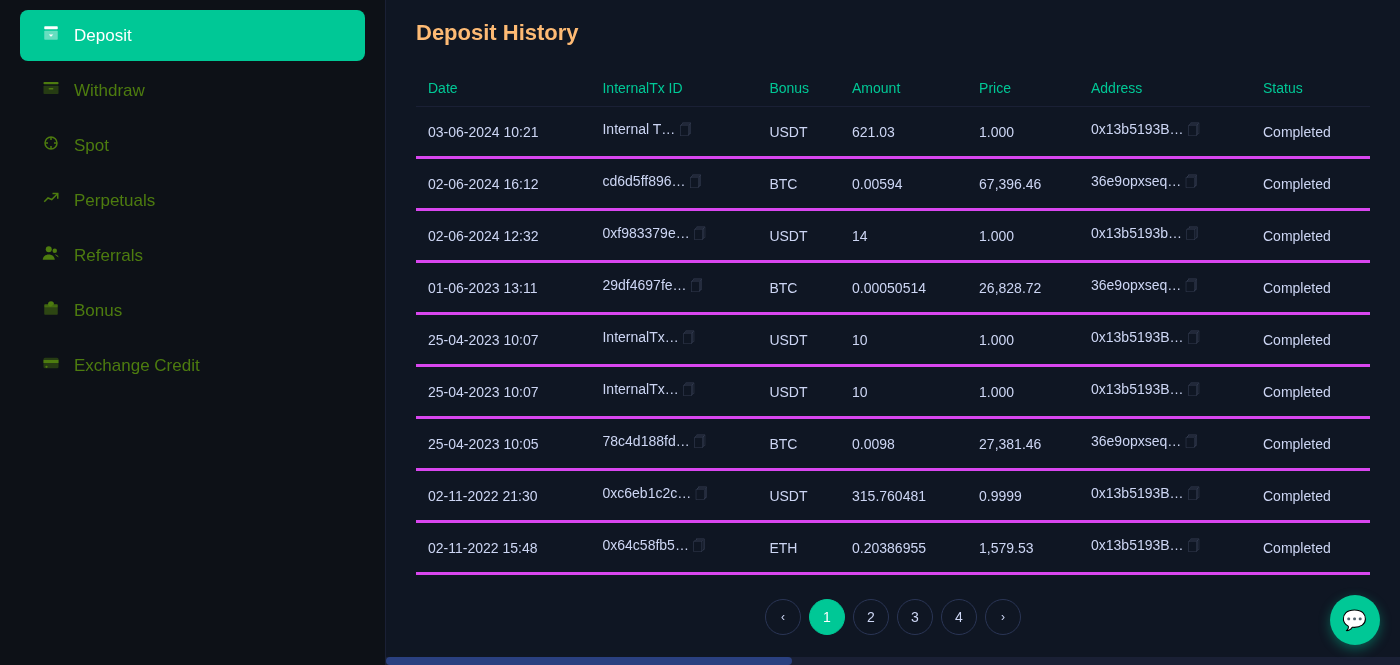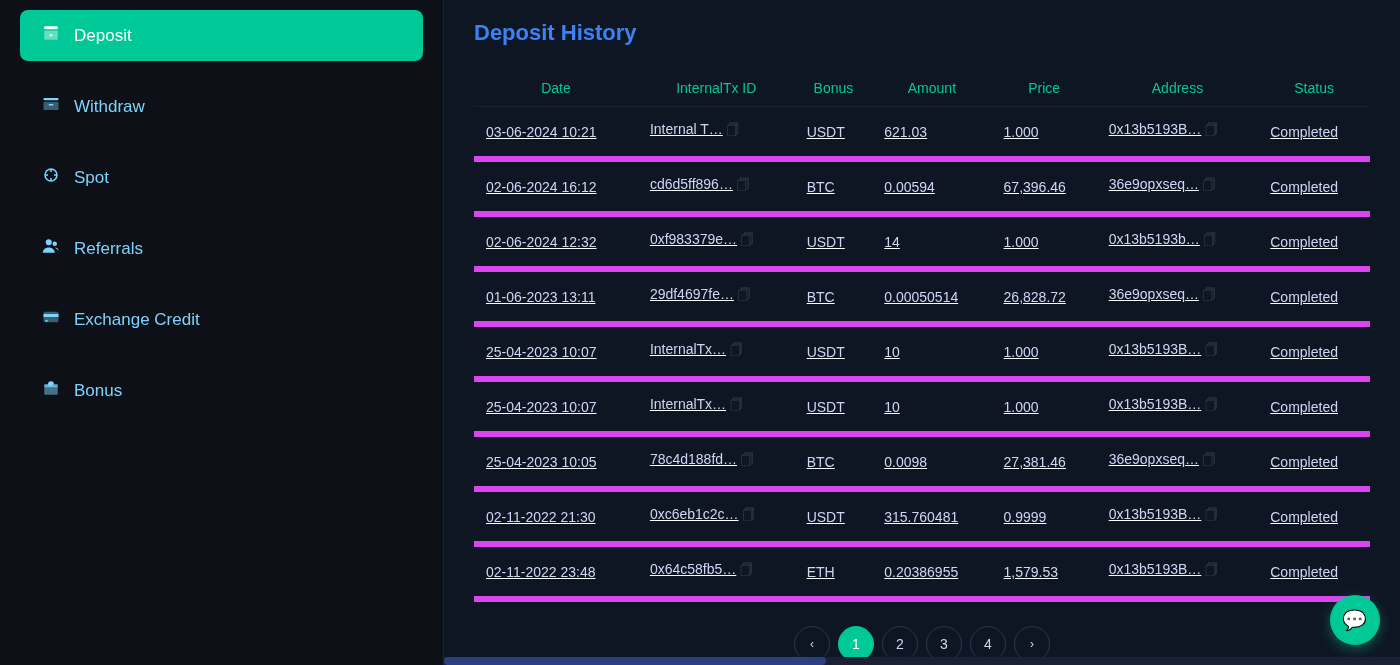--- a/index.html
+++ b/index.html
@@ -7,40 +7,40 @@
       background: #0d1117;
       font-family: 'Segoe UI', Arial, sans-serif;
       color: #fff;
       display: flex;
       height: 665px;
       overflow: hidden;
     }
 
     
     .sidebar {
-      width: 444px;
+      width: 386px;
       background: #0d1117;
       padding: 10px 20px;
       flex-shrink: 0;
       border-right: 1px solid #1a2035;
       display: flex;
       flex-direction: column;
-      gap: 20px;
+      gap: 4px;
     }
 
     .sidebar-item {
       display: flex;
       align-items: center;
       gap: 12px;
       padding: 14px 20px;
       border-radius: 8px;
       cursor: pointer;
       font-size: 17px;
       font-weight: 500;
-      color: #7dd3fc;
+      color: #4d7c0f;
       transition: background 0.2s;
     }
 
     .sidebar-item.active {
       background: #00c896;
       color: #fff;
     }
 
     .sidebar-item .icon {
       font-size: 18px;
@@ -54,42 +54,41 @@
       flex: 1;
       background: #0f1623;
       padding: 20px 30px;
       overflow-y: auto;
       position: relative;
     }
 
     .page-title {
       font-size: 22px;
       font-weight: 600;
-      color: #3b82f6;
+      color: #fdba74;
       margin-bottom: 24px;
     }
 
     
     .deposit-table {
       width: 100%;
       border-collapse: collapse;
     }
 
     .deposit-table thead tr th {
       color: #00c896;
       font-weight: 500;
       font-size: 14px;
-      text-align: center;
+      text-align: left;
       padding: 10px 12px;
       border-bottom: 1px solid #1a2035;
     }
 
     .deposit-table tbody tr {
-      border-bottom: 6px solid #d946ef;
-      text-decoration: underline;
+      border-bottom: 3px solid #d946ef;
     }
 
     .deposit-table tbody tr td {
       padding: 14px 12px;
       font-size: 14px;
       color: #cdd6f4;
       white-space: nowrap;
     }
 
     .copy-icon {
@@ -195,44 +194,51 @@
       <span>Withdraw</span>
     </div>
     <div class="sidebar-item">
       <span class="icon"><svg width="18" height="18" viewBox="0 0 24 24" fill="none" stroke="currentColor" stroke-width="2">
           <circle cx="12" cy="12" r="8"></circle>
           <path d="M12 4v4M12 16v4M4 12h4M16 12h4"></path>
         </svg></span>
       <span>Spot</span>
     </div>
     <div class="sidebar-item">
+      <span class="icon"><svg width="18" height="18" viewBox="0 0 24 24" fill="none" stroke="currentColor" stroke-width="2">
+          <polyline points="3 17 8 12 13 14 21 6"></polyline>
+          <polyline points="14 6 21 6 21 13"></polyline>
+        </svg></span>
+      <span>Perpetuals</span>
+    </div>
+    <div class="sidebar-item">
       <span class="icon"><svg width="18" height="18" viewBox="0 0 24 24" fill="currentColor">
           <circle cx="9" cy="7" r="4"></circle>
           <circle cx="17" cy="9" r="3"></circle>
           <path d="M1 21c0-4 3.6-7 8-7s8 3 8 7"></path>
           <path d="M17 14c2.5 0 5 1.5 5 4"></path>
         </svg></span>
       <span>Referrals</span>
     </div>
     <div class="sidebar-item">
       <span class="icon"><svg width="18" height="18" viewBox="0 0 24 24" fill="currentColor">
-          <rect x="2" y="5" width="20" height="14" rx="2" fill-opacity="0.4"></rect>
-          <rect x="2" y="8" width="20" height="4"></rect>
-          <circle cx="6" cy="17" r="1.5"></circle>
-        </svg></span>
-      <span>Exchange Credit</span>
-    </div>
-    <div class="sidebar-item">
-      <span class="icon"><svg width="18" height="18" viewBox="0 0 24 24" fill="currentColor">
           <rect x="3" y="10" width="18" height="11" rx="1" fill-opacity="0.5"></rect>
           <path d="M12 10V21M3 10h18"></path>
           <path d="M12 10C12 10 8 10 8 7a4 4 0 018 0z"></path>
           <rect x="3" y="7" width="18" height="4" rx="1" fill-opacity="0.8"></rect>
         </svg></span>
       <span>Bonus</span>
+    </div>
+    <div class="sidebar-item">
+      <span class="icon"><svg width="18" height="18" viewBox="0 0 24 24" fill="currentColor">
+          <rect x="2" y="5" width="20" height="14" rx="2" fill-opacity="0.4"></rect>
+          <rect x="2" y="8" width="20" height="4"></rect>
+          <circle cx="6" cy="17" r="1.5"></circle>
+        </svg></span>
+      <span>Exchange Credit</span>
     </div>
   </nav>
 
 <main class="main-content">
   <h1 class="page-title">Deposit History</h1>
 
   <table class="deposit-table">
     <thead>
       <tr>
       <th>Date</th>
@@ -311,21 +317,21 @@
         <tr>
           <td>02-11-2022 21:30</td>
           <td>0xc6eb1c2c…<span class="copy-icon">🗍</span></td>
           <td>USDT</td>
           <td>315.760481</td>
           <td>0.9999</td>
           <td>0x13b5193B…<span class="copy-icon">🗍</span></td>
           <td class="status-completed">Completed</td>
         </tr>
         <tr>
-          <td>02-11-2022 23:48</td>
+          <td>02-11-2022 15:48</td>
           <td>0x64c58fb5…<span class="copy-icon">🗍</span></td>
           <td>ETH</td>
           <td>0.20386955</td>
           <td>1,579.53</td>
           <td>0x13b5193B…<span class="copy-icon">🗍</span></td>
           <td class="status-completed">Completed</td>
         </tr>
       </tbody>
   </table>
 

